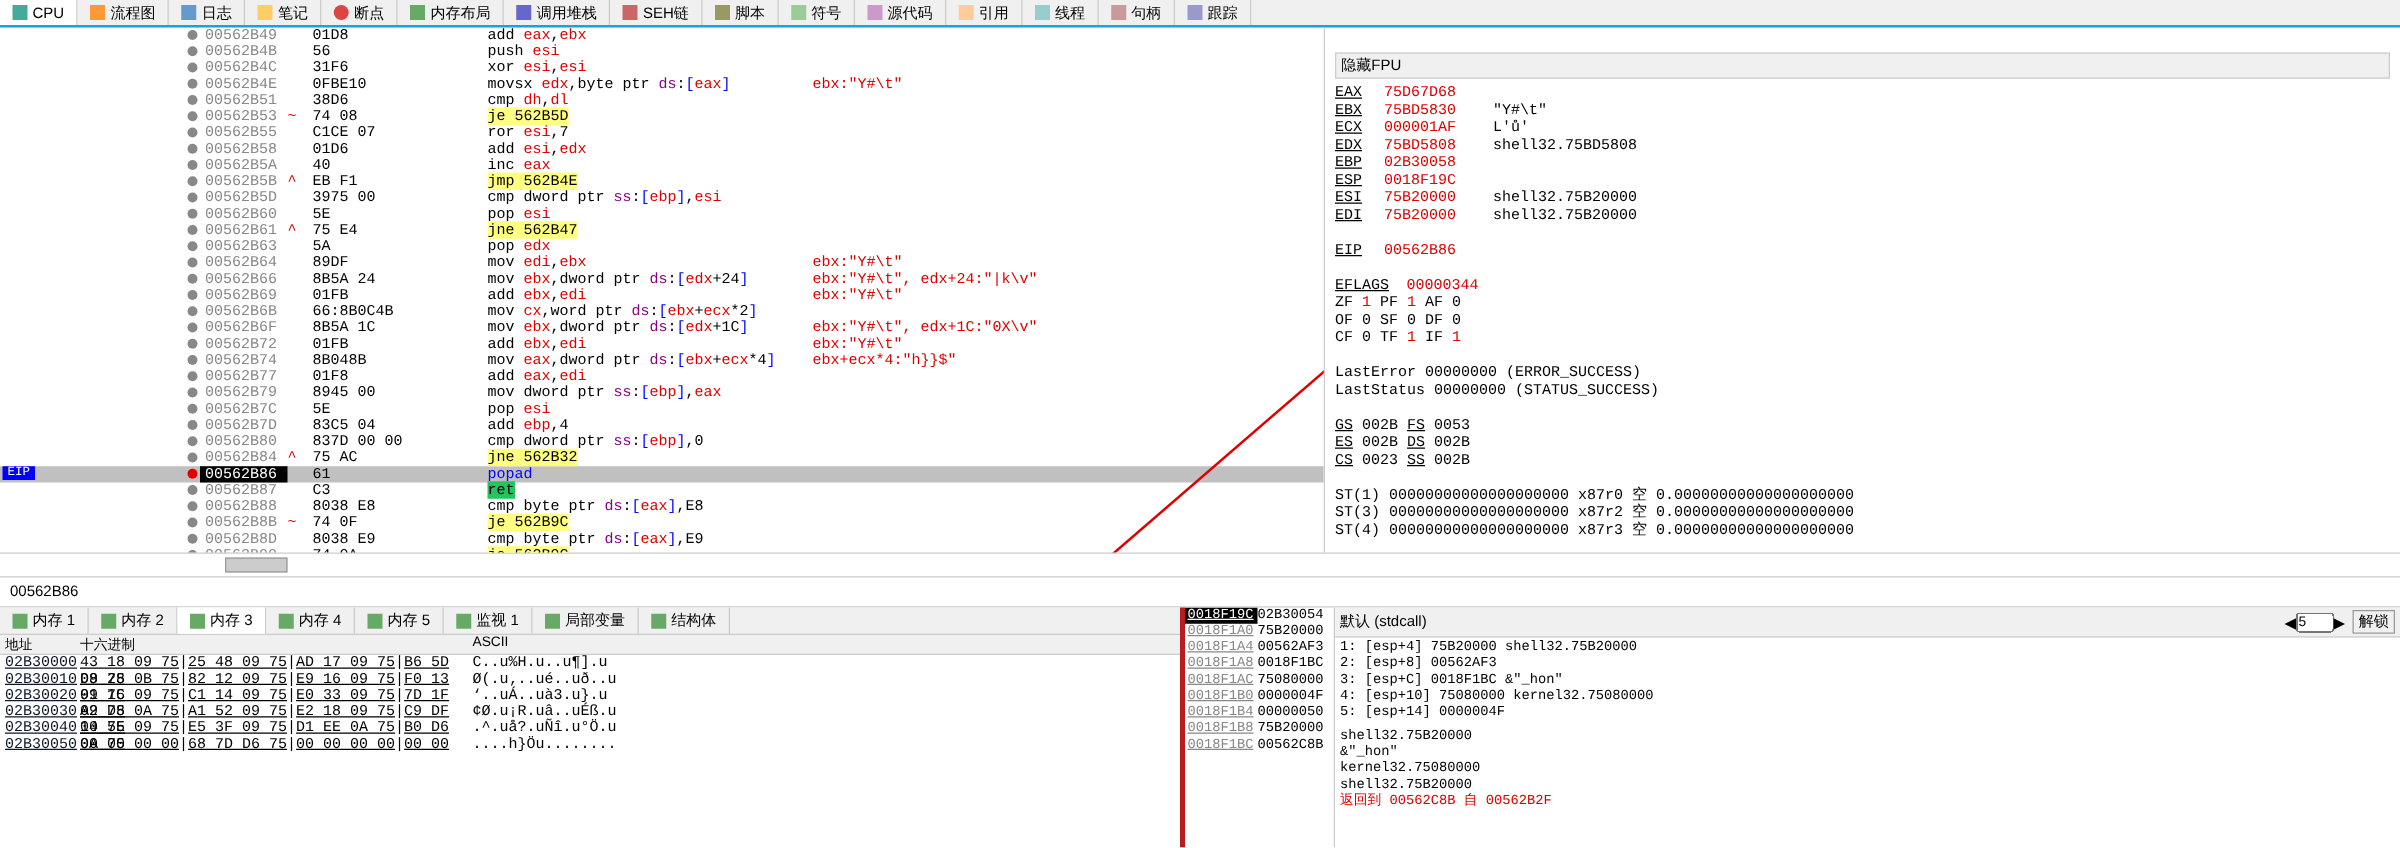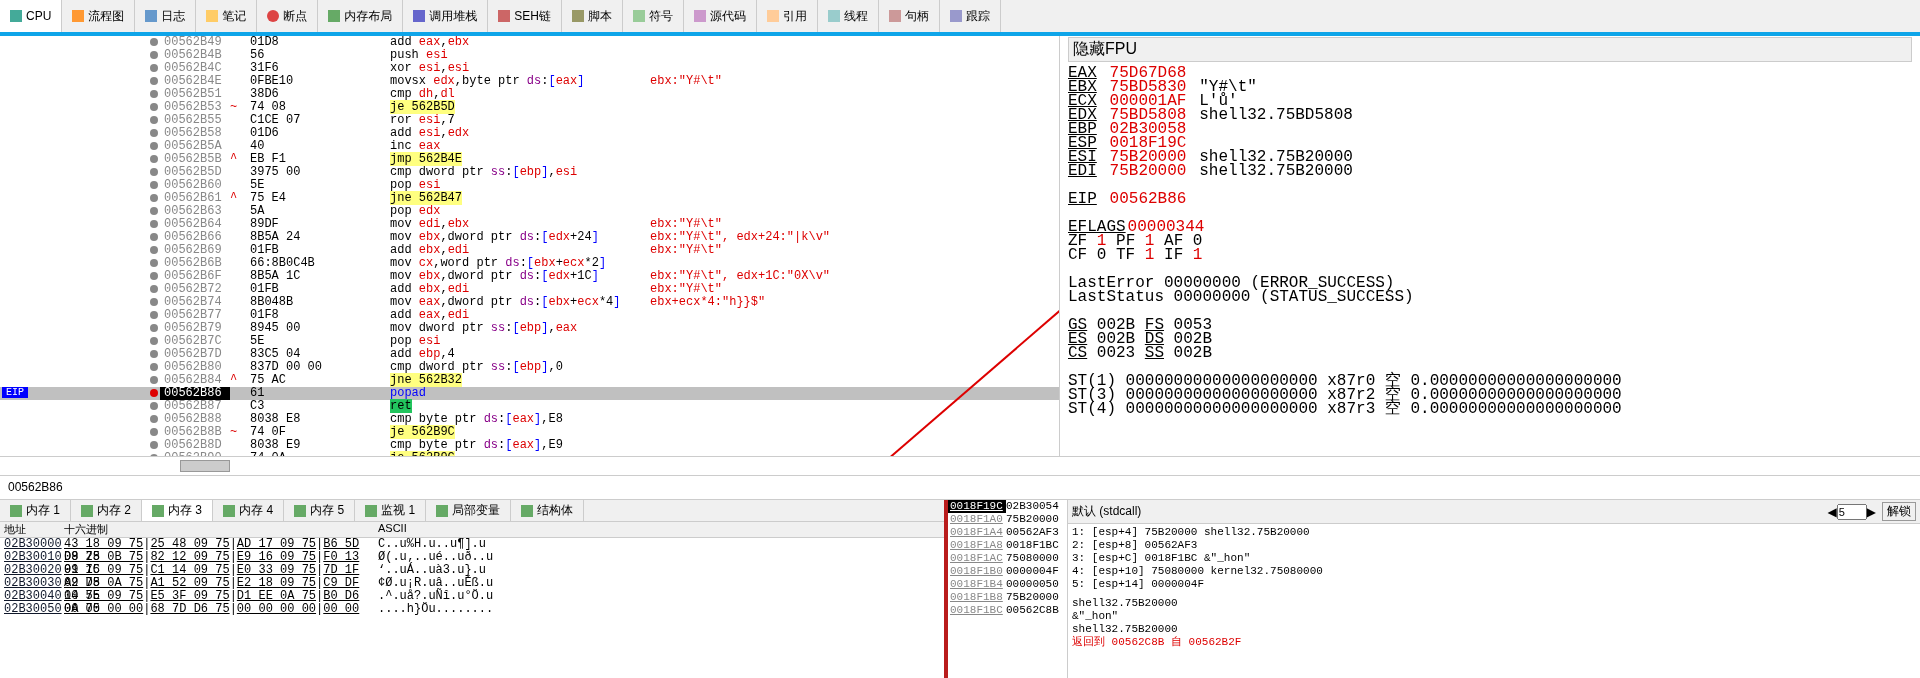--- a/index.html
+++ b/index.html
@@ -1,17 +1,17 @@
 <!DOCTYPE html>
 <html><head>
 <meta charset="utf-8">
 <style>
 *{box-sizing:border-box;margin:0;padding:0}
 body{font-family:'Courier New',monospace;font-size:12px;background:#fff;width:1920px;height:678px;overflow:hidden;position:relative}
-.toolbar{display:flex;background:#f0f0f0;border-bottom:4px solid #0ea5e9;height:36px}
+.toolbar{display:flex;background:#f0f0f0;border-bottom:2px solid #0ea5e9;height:22px}
 .tab{padding:2px 10px;border-right:1px solid #ccc;display:flex;align-items:center;gap:4px;font-family:'Microsoft YaHei',sans-serif;font-size:12px;cursor:pointer}
 .tab.active{background:#fff}
 .icon-sq{width:12px;height:12px;display:inline-block}
 .i-cpu{background:#4a9}
 .i-flow{background:#f93}
 .i-log{background:#69c}
 .i-note{background:#fc6}
 .i-bp{background:#d44;border-radius:50%}
 .i-mem{background:#6a6}
 .i-stack{background:#66c}
@@ -35,21 +35,21 @@
 .arrow{width:20px;color:#d00}
 .bytes{width:140px;color:#000}
 .asm{width:260px}
 .comment{color:#d00}
 .op-red{color:#d00}
 .op-blue{color:#00f}
 .op-purple{color:#808}
 .hl-yellow{background:#ffff80}
 .row.cur{background:#c0c0c0}
 .eip-badge{position:absolute;left:2px;background:#00f;color:#fff;padding:0 4px;font-size:10px}
-.reg-panel{flex:1;padding:1px 8px;font-size:16px;overflow:hidden}
+.reg-panel{flex:1;padding:20px 8px;font-size:12px;overflow:hidden}
 .reg-header{background:#f0f0f0;border:1px solid #ccc;padding:1px 4px;margin-bottom:4px;font-family:'Microsoft YaHei',sans-serif}
 .reg-line{line-height:14px;white-space:nowrap}
 .reg-name{text-decoration:underline;display:inline-block;width:32px}
 .reg-val{color:#d00;display:inline-block;width:80px}
 .reg-desc{color:#000}
 .arrow-svg{position:absolute;pointer-events:none;z-index:100}
 .mid-bar{height:20px;border-top:1px solid #ccc;border-bottom:1px solid #ccc;display:flex;align-items:center;padding-left:180px;background:#fff}
 .addr-bar{height:24px;border-bottom:1px solid #ccc;padding:4px 8px;font-family:sans-serif}
 .bottom{display:flex;height:192px}
 .mem-panel{flex:0 0 948px;border-right:4px solid #b91c1c;display:flex;flex-direction:column}
@@ -489,20 +489,21 @@
         <div class="reg-line"><span class="reg-name">ESP</span> <span class="reg-val">0018F19C</span> <span class="reg-desc"></span></div>
         <div class="reg-line"><span class="reg-name">ESI</span> <span class="reg-val">75B20000</span> <span class="reg-desc">shell32.75B20000</span></div>
         <div class="reg-line"><span class="reg-name">EDI</span> <span class="reg-val">75B20000</span> <span class="reg-desc">shell32.75B20000</span></div>
       </div>
     <div class="reg-line">&nbsp;</div>
     <div class="reg-line"><span class="reg-name">EIP</span> <span class="reg-val">00562B86</span></div>
     <div class="reg-line">&nbsp;</div>
     <div class="reg-line"><span class="reg-name" style="width:50px">EFLAGS</span> <span class="reg-val">00000344</span></div>
     <div id="flags">
         <div class="reg-line">ZF <span style="color:#d00">1</span>  PF <span style="color:#d00">1</span>  AF 0</div>
+        <div class="reg-line">OF 0  SF 0  DF 0</div>
         <div class="reg-line">CF 0  TF <span style="color:#d00">1</span>  IF <span style="color:#d00">1</span></div>
       </div>
     <div class="reg-line">&nbsp;</div>
     <div id="status">
         <div class="reg-line">LastError  00000000 (ERROR_SUCCESS)</div>
         <div class="reg-line">LastStatus 00000000 (STATUS_SUCCESS)</div>
       </div>
     <div class="reg-line">&nbsp;</div>
     <div id="segs">
         <div class="reg-line"><span style="text-decoration:underline">GS</span> 002B  <span style="text-decoration:underline">FS</span> 0053</div>
@@ -624,17 +625,18 @@
         <div class="call-row">1: [esp+4] 75B20000 shell32.75B20000</div>
         <div class="call-row">2: [esp+8] 00562AF3</div>
         <div class="call-row">3: [esp+C] 0018F1BC &amp;"_hon"</div>
         <div class="call-row">4: [esp+10] 75080000 kernel32.75080000</div>
         <div class="call-row">5: [esp+14] 0000004F</div>
       </div>
     <div style="height:2px"></div>
     <div class="call-rows" id="stack-detail">
         <div class="call-row">shell32.75B20000</div>
         <div class="call-row">&amp;"_hon"</div>
+        <div class="call-row">kernel32.75080000</div>
         <div class="call-row">shell32.75B20000</div>
         <div class="call-row"><span style="color:#d00">返回到 00562C8B 自 00562B2F</span></div>
       </div>
   </div>
 </div>
 
 </body></html>

